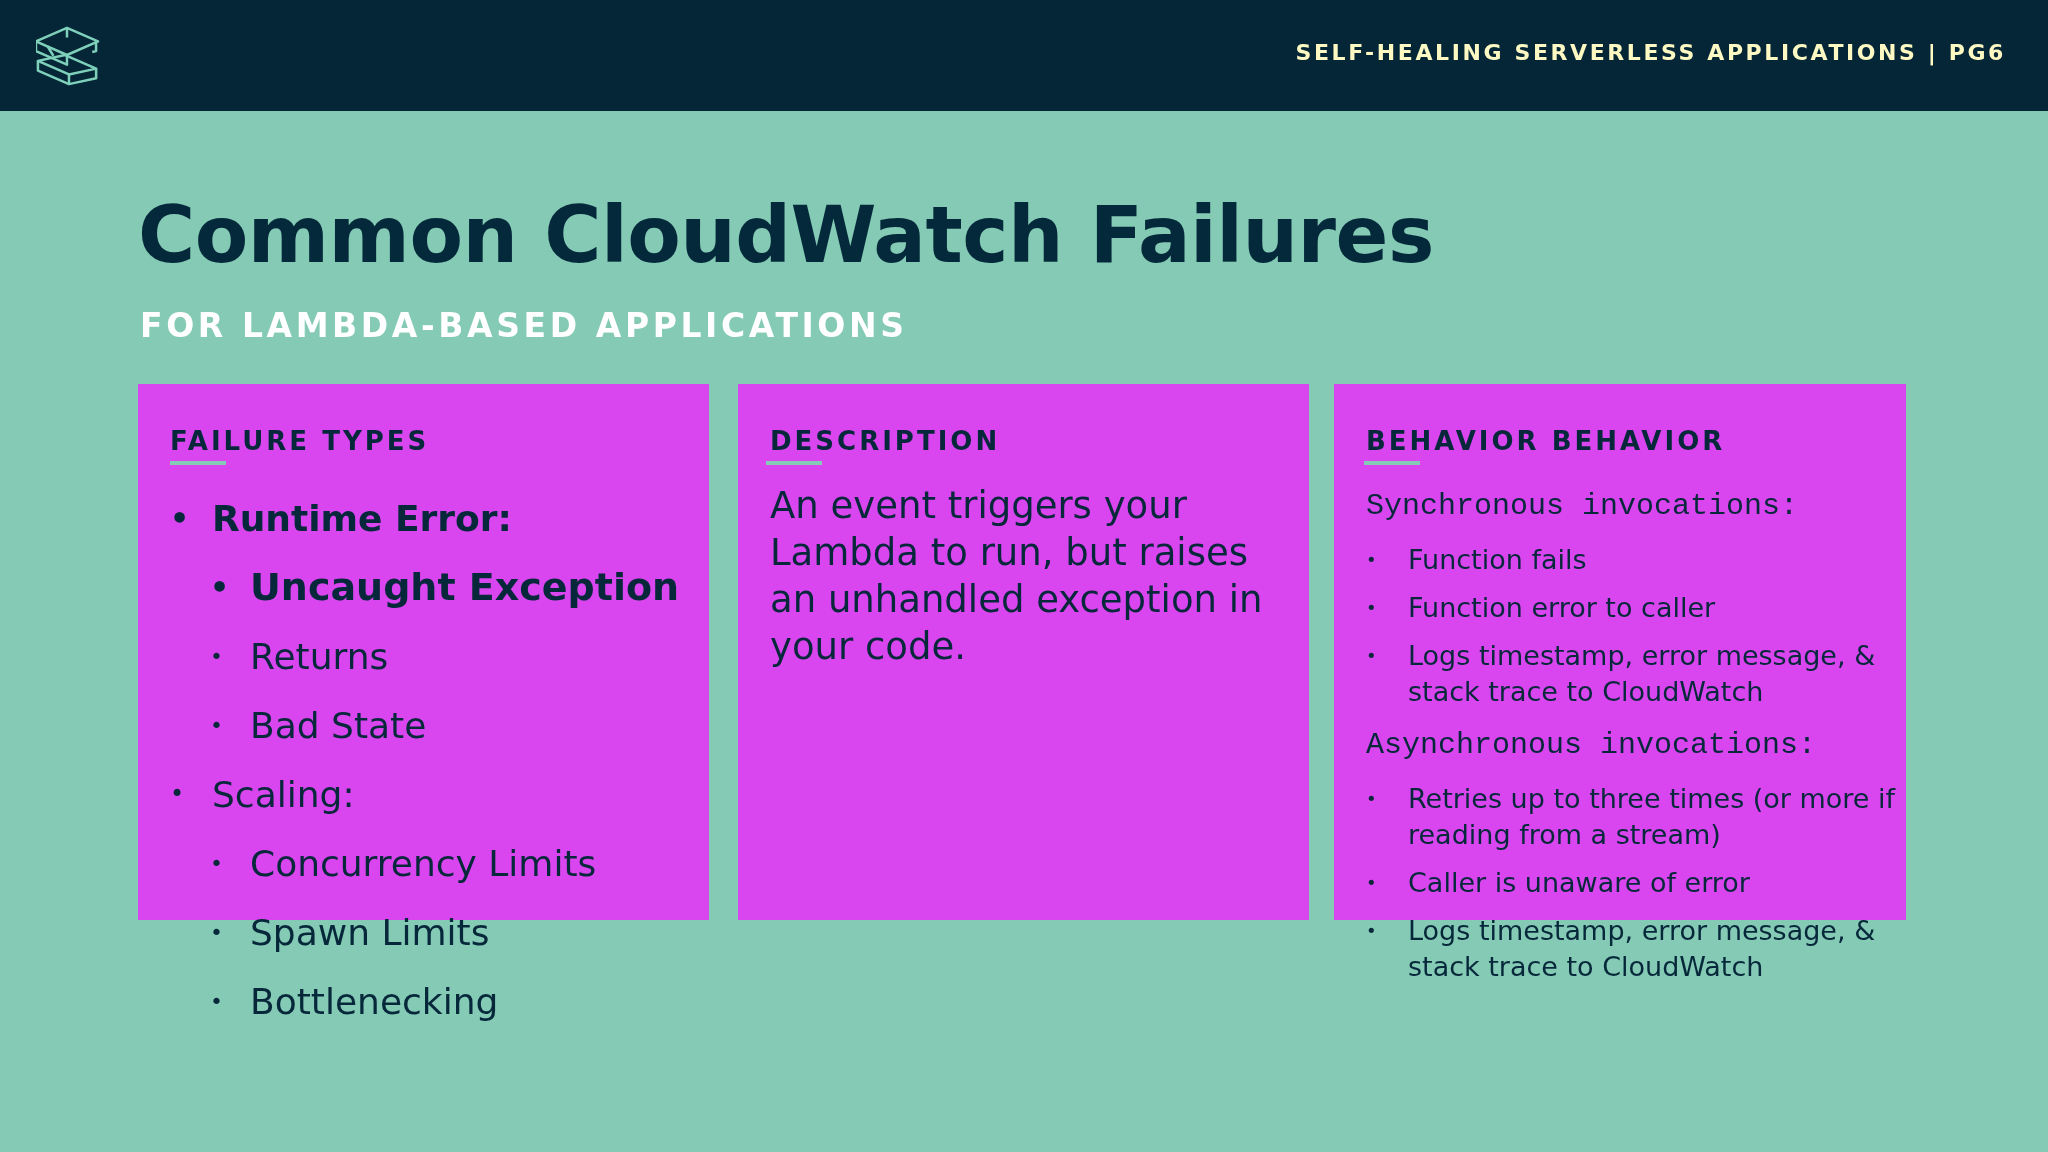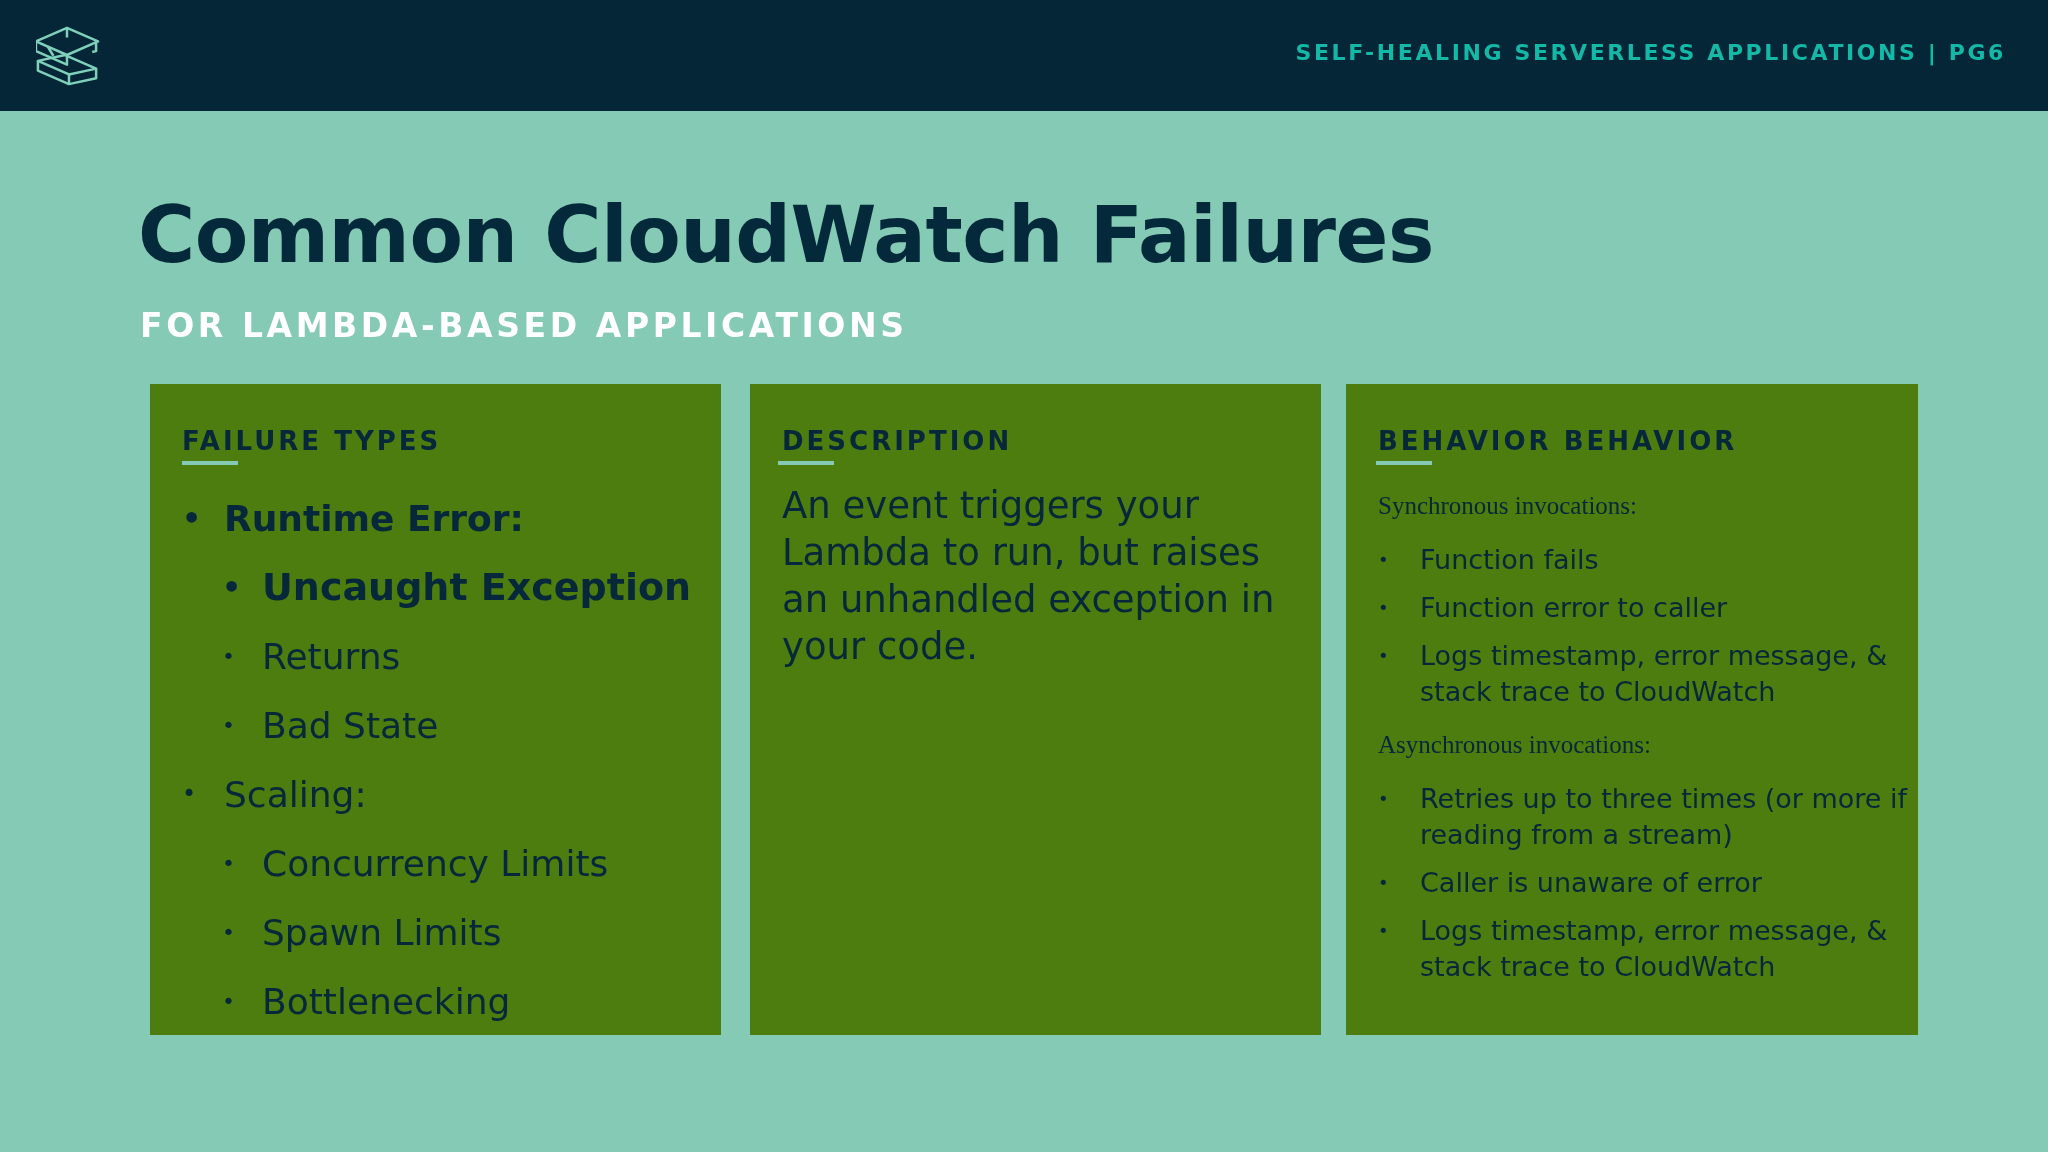--- a/index.html
+++ b/index.html
@@ -30,21 +30,21 @@
       height: 66px;
     }
     .header-title {
       position: absolute;
       right: 42px;
       top: 40px;
       font-family: "DejaVu Sans", sans-serif;
       font-weight: bold;
       font-size: 22px;
       letter-spacing: 2.6px;
-      color: #14b8a6;
+      color: #fef9c3;
       white-space: nowrap;
     }
     .page-title {
       position: absolute;
       left: 138px;
       top: 196px;
       margin: 0;
       font-family: "DejaVu Sans", sans-serif;
       font-weight: bold;
       font-size: 78px;
@@ -60,23 +60,22 @@
       font-family: "DejaVu Sans", sans-serif;
       font-weight: bold;
       font-size: 33px;
       letter-spacing: 3.6px;
       color: #ffffff;
       white-space: nowrap;
     }
     .card {
       position: absolute;
       top: 384px;
-      height: 651px;
-      background: #4d7c0f;
-      margin-left: 12px;
+      height: 536px;
+      background: #d946ef;
     }
     .card-1 { left: 138px; width: 571px; }
     .card-2 { left: 738px; width: 571px; }
     .card-3 { left: 1334px; width: 572px; }
 
     .card-heading {
       position: absolute;
       left: 32px;
       top: 42px;
       font-family: "DejaVu Sans", sans-serif;
@@ -142,22 +141,22 @@
 
     
     .db-section {
       position: absolute;
       left: 32px;
       width: 530px;
     }
     .db-sync { top: 98px; }
     .db-async { top: 337px; }
     .db-section-title {
-      font-family: Liberation Serif, serif;
-      font-size: 25px;
+      font-family: Liberation Mono, monospace;
+      font-size: 30px;
       line-height: 48px;
       color: #06283a;
       white-space: nowrap;
     }
     .db-list {
       margin: 0;
       padding: 0;
       list-style: none;
     }
     .db-item {

